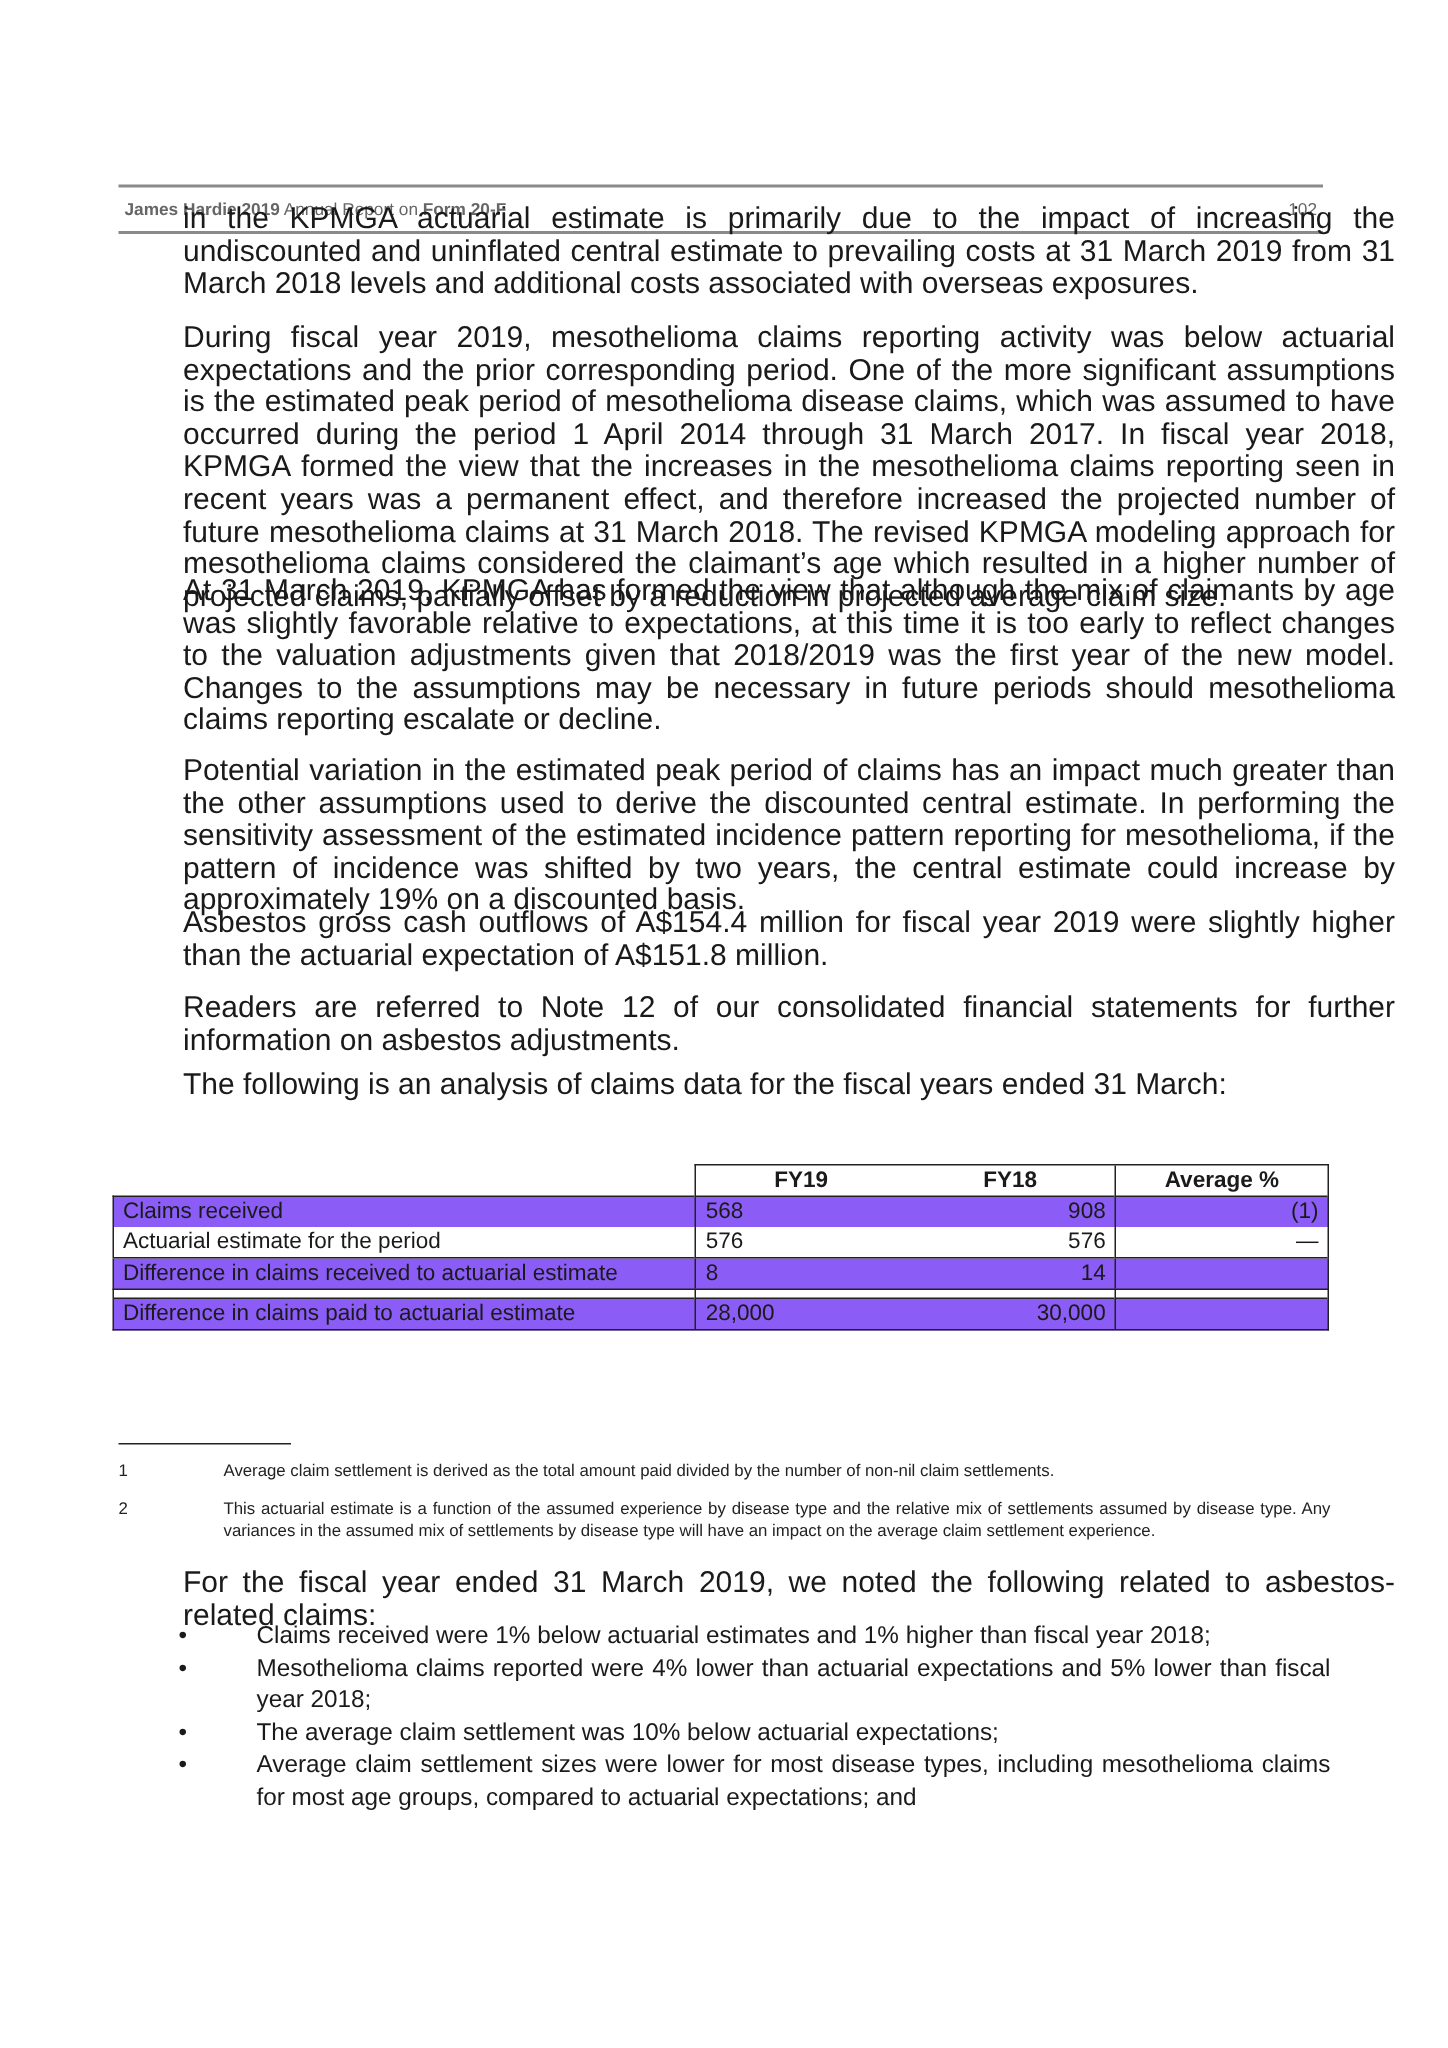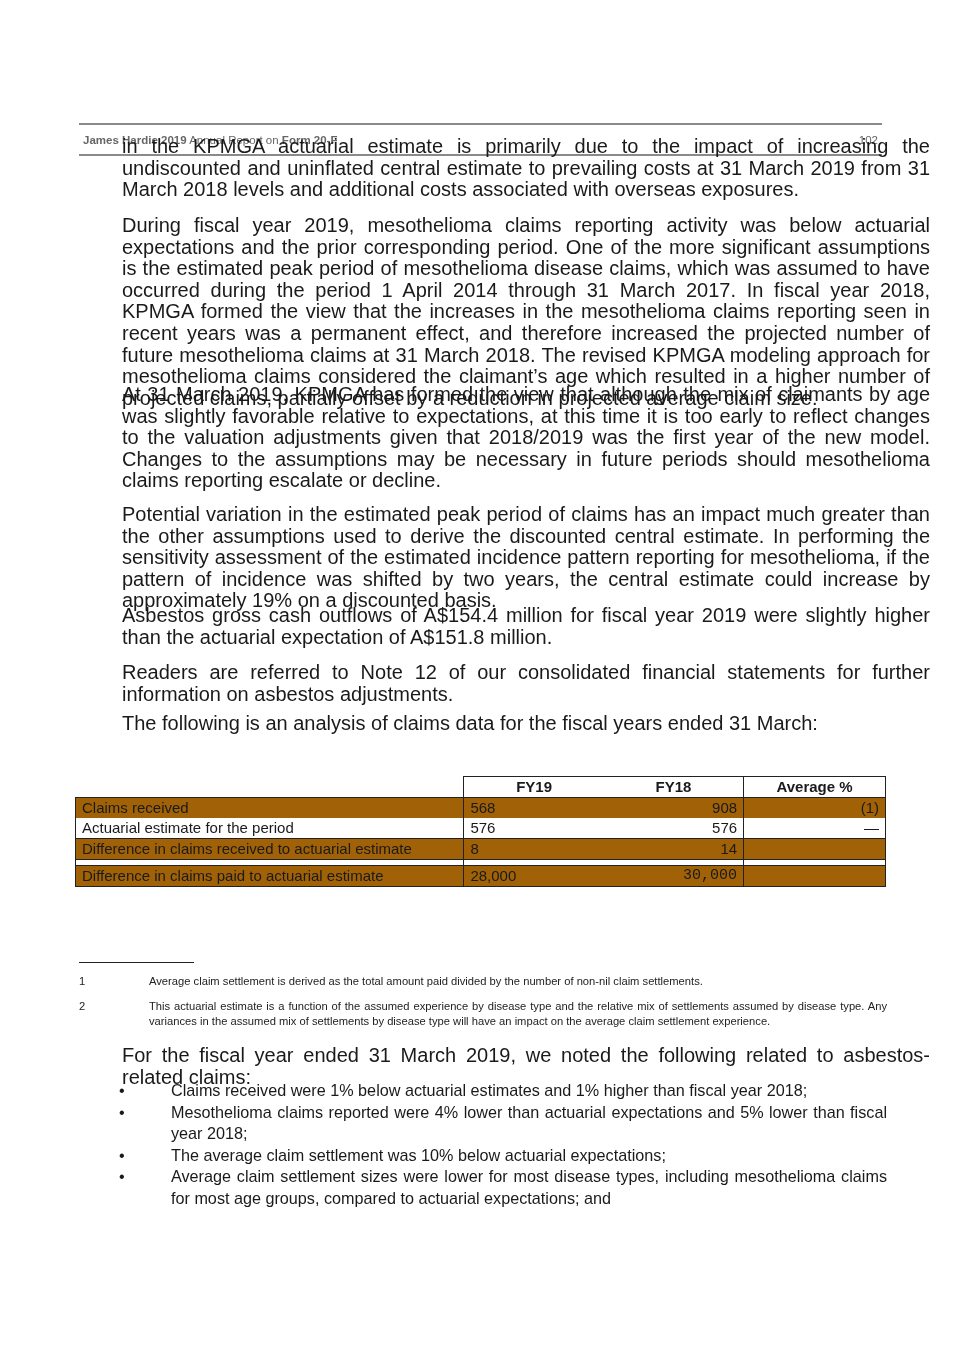--- a/index.html
+++ b/index.html
@@ -10,21 +10,21 @@
   .header .right { position: absolute; right: 4px; top: 9px; font-size: 11.5px; color: #666; }
   .body-text { position: absolute; left: 79px; width: 808px; font-size: 20px; line-height: 21.6px; text-align: justify; margin-left: 43px; }
   .p { margin: 0; }
   table.claims { position: absolute; left: 75px; top: 776px; width: 811px; border-collapse: collapse; font-size: 15px; }
   table.claims td { padding: 0 6px; height: 20px; line-height: 20px; box-sizing: border-box; }
   .col-label { width: 389px; }
   .col-fy19 { width: 140px; }
   .col-fy18 { width: 140px; text-align: right; }
   .col-chg { width: 142px; text-align: right; }
   .hdr td { font-weight: bold; text-align: center; height: 26px; }
-  .shaded td { background: #a16207; }
+  .shaded td { background: #8b5cf6; }
   .footnote-rule { position: absolute; left: 79px; top: 962px; width: 115px; border-top: 1.5px solid #222; }
   .fn { position: absolute; left: 79px; width: 808px; font-size: 11.2px; line-height: 15px; color: #222; }
   .fn .num { position: absolute; left: 0; }
   .fn .txt { position: absolute; left: 70px; width: 738px; text-align: justify; }
   .bullets { position: absolute; left: 79px; top: 1080px; width: 808px; font-size: 16.2px; line-height: 21.6px; }
   .bullet { position: relative; padding-left: 92px; text-align: justify; margin-bottom: 0; }
   .bullet .dot { position: absolute; left: 40px; top: 0; }
   sup { font-size: 9px; line-height: 0; }
 </style>
 </head>
@@ -89,21 +89,21 @@
   </tr>
   <tr>
     <td style="height:6px;border-left:1.5px solid #222;padding:0;"></td>
     <td style="height:6px;border-left:1.5px solid #222;padding:0;"></td>
     <td style="height:6px;padding:0;"></td>
     <td style="height:6px;border-left:1.5px solid #222;border-right:1.5px solid #222;padding:0;"></td>
   </tr>
   <tr class="shaded">
     <td class="col-label" style="border-top:1.5px solid #222;border-bottom:1.5px solid #222;border-left:1.5px solid #222;">Difference in claims paid to actuarial estimate</td>
     <td class="col-fy19" style="border-top:1.5px solid #222;border-bottom:1.5px solid #222;border-left:1.5px solid #222;">28,000</td>
-    <td class="col-fy18" style="border-top:1.5px solid #222;border-bottom:1.5px solid #222;font-family:Liberation Mono, monospace;">30,000</td>
+    <td class="col-fy18" style="border-top:1.5px solid #222;border-bottom:1.5px solid #222;">30,000</td>
     <td class="col-chg" style="border-top:1.5px solid #222;border-bottom:1.5px solid #222;border-left:1.5px solid #222;border-right:1.5px solid #222;"></td>
   </tr>
 </tbody>
   </table>
 
 <div class="footnote-rule"></div>
 <div class="fn" style="top:974px;height:15px;">
   <span class="num">1</span>
   <span class="txt">Average claim settlement is derived as the total amount paid divided by the number of non-nil claim settlements.</span>
 </div>

